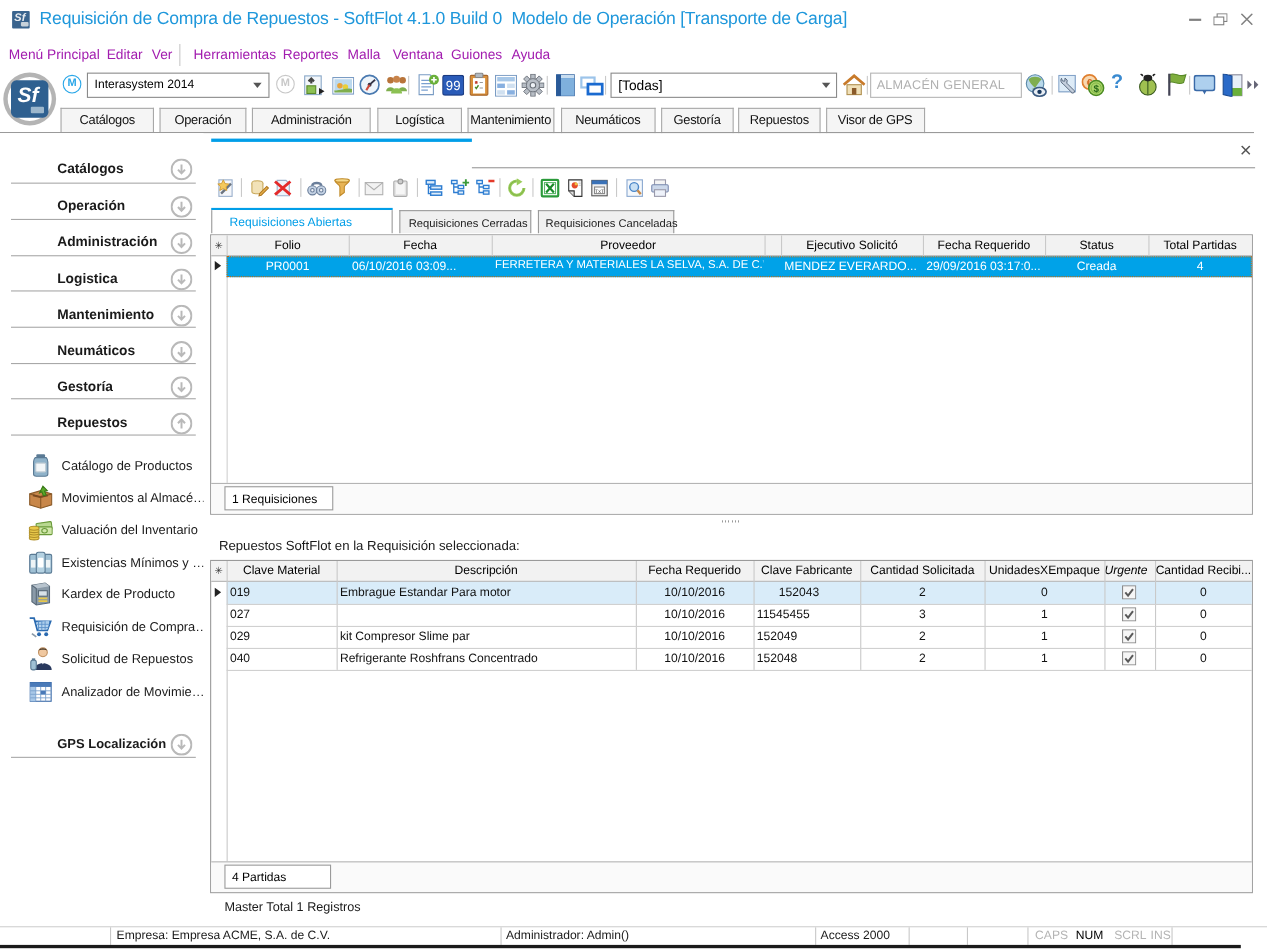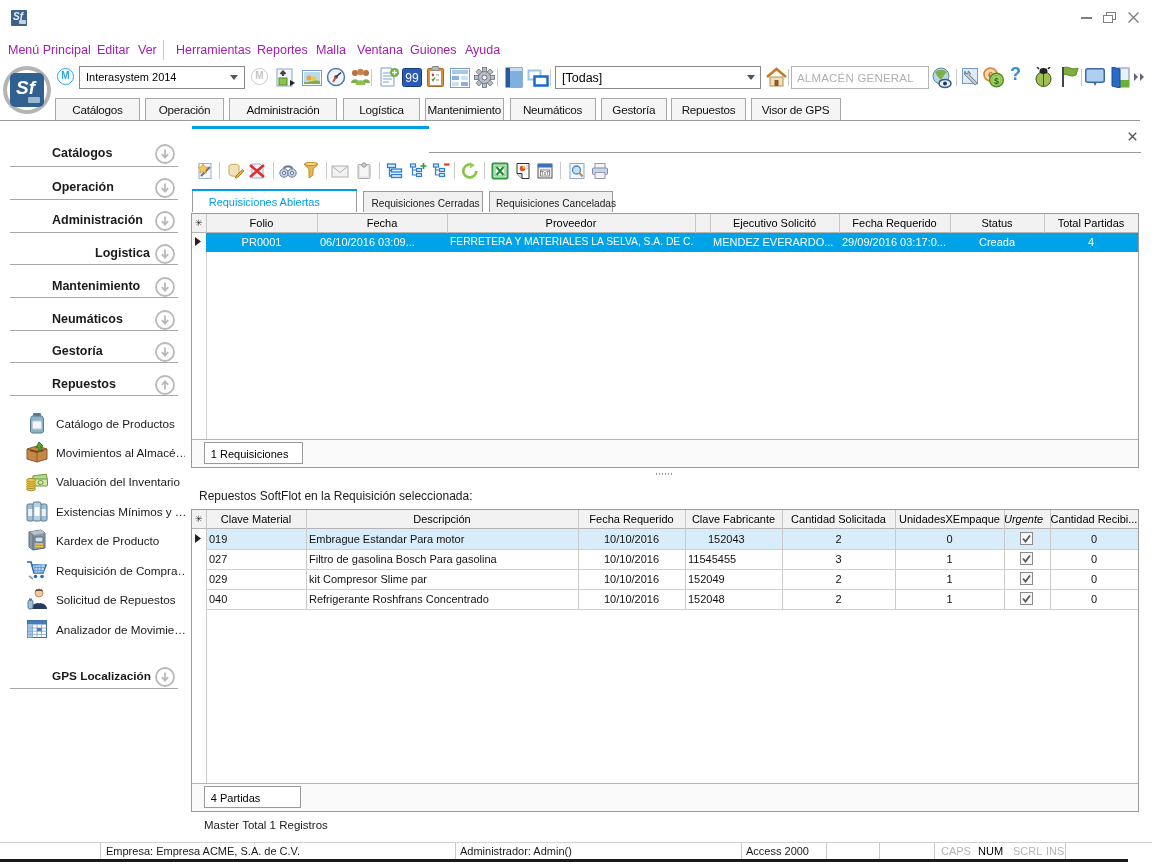--- a/index.html
+++ b/index.html
@@ -45,20 +45,21 @@
         <path d="M4 6 V9 H8 M4 9 V14 H8" fill="none" stroke="#3a7ab8"></path>
       </g>
     </defs>
   </svg>
 
   <div class="abs" id="titlebar" style="left:0;top:0;width:1152px;height:34px;">
     <div class="abs" style="left:11px;top:10px;width:16px;height:16px;background:#3a648e;border-radius:1px;">
       <div class="tx" style="left:2px;top:1px;color:#e8ecf0;font-size:10px;font-weight:bold;font-style:italic;">Sf</div>
       <div class="abs" style="left:8px;top:10px;width:7px;height:4px;background:#c8d2da;border-radius:1px;"></div>
     </div>
+    <div class="tx" style="left:36px;top:9px;font-size:16px;letter-spacing:-0.2px;color:#1e97db;">Requisición de Compra de Repuestos - SoftFlot 4.1.0 Build 0&nbsp; Modelo de Operación [Transporte de Carga]</div>
 
     <div class="abs" style="left:1081px;top:17px;width:11px;height:2px;background:#808080;"></div>
     <svg class="abs" style="left:1103px;top:12px;" width="13" height="12" viewBox="0 0 13 12">
       <rect x="3.5" y="0.5" width="9" height="7" fill="none" stroke="#808080"></rect>
       <rect x="0.5" y="3.5" width="9" height="7" fill="#fff" stroke="#808080"></rect>
     </svg>
     <svg class="abs" style="left:1128px;top:12px;" width="11" height="11" viewBox="0 0 11 11">
       <path d="M0.5 0.5 L10.5 10.5 M10.5 0.5 L0.5 10.5" stroke="#808080" stroke-width="1.4" fill="none"></path>
     </svg>
   </div>
@@ -265,21 +266,21 @@
           <circle cx="10" cy="10" r="9" fill="none" stroke="#b9b9b9" stroke-width="1.8"></circle>
           <path d="M10 5.5 L10 13 M6.8 10.2 L10 13.6 L13.2 10.2" fill="none" stroke="#b9b9b9" stroke-width="1.8"></path>
         </svg></div>
     <div class="sbdiv" style="top:78px;"></div>
     <div class="sbsec" style="top:92px;"><span>Administración</span></div>
     <div class="sbcircle" style="top:90px;"><svg width="20" height="20" viewBox="0 0 20 20">
           <circle cx="10" cy="10" r="9" fill="none" stroke="#b9b9b9" stroke-width="1.8"></circle>
           <path d="M10 5.5 L10 13 M6.8 10.2 L10 13.6 L13.2 10.2" fill="none" stroke="#b9b9b9" stroke-width="1.8"></path>
         </svg></div>
     <div class="sbdiv" style="top:111px;"></div>
-    <div class="sbsec" style="top:125px;margin-left:43px;"><span>Logistica</span></div>
+    <div class="sbsec" style="top:125px;"><span>Logistica</span></div>
     <div class="sbcircle" style="top:123px;"><svg width="20" height="20" viewBox="0 0 20 20">
           <circle cx="10" cy="10" r="9" fill="none" stroke="#b9b9b9" stroke-width="1.8"></circle>
           <path d="M10 5.5 L10 13 M6.8 10.2 L10 13.6 L13.2 10.2" fill="none" stroke="#b9b9b9" stroke-width="1.8"></path>
         </svg></div>
     <div class="sbdiv" style="top:143px;"></div>
     <div class="sbsec" style="top:158px;"><span>Mantenimiento</span></div>
     <div class="sbcircle" style="top:156px;"><svg width="20" height="20" viewBox="0 0 20 20">
           <circle cx="10" cy="10" r="9" fill="none" stroke="#b9b9b9" stroke-width="1.8"></circle>
           <path d="M10 5.5 L10 13 M6.8 10.2 L10 13.6 L13.2 10.2" fill="none" stroke="#b9b9b9" stroke-width="1.8"></path>
         </svg></div>
@@ -593,21 +594,20 @@
         <div class="g2h" style="top:98.5px;"></div>
 
       <div class="cell rw" style="left:17px;top:22px;width:96px;">019</div>
       <div class="cell rw" style="left:117px;top:22px;width:268px;">Embrague Estandar Para motor</div>
       <div class="cell rw" style="left:386px;top:22px;width:107px;text-align:center;">10/10/2016</div>
       <div class="cell rw" style="left:516px;top:22px;width:93px;">152043</div>
       <div class="cell rw" style="left:590px;top:22px;width:113px;text-align:center;">2</div>
       <div class="cell rw" style="left:703px;top:22px;width:109px;text-align:center;">0</div>
       <div class="cell rw" style="left:858px;top:22px;width:88px;text-align:center;">0</div>
       <div class="cell rw" style="left:17px;top:42px;width:96px;">027</div>
-      <div class="cell rw" style="left:117px;top:42px;width:268px;">Filtro de gasolina Bosch Para gasolina</div>
       <div class="cell rw" style="left:386px;top:42px;width:107px;text-align:center;">10/10/2016</div>
       <div class="cell rw" style="left:496px;top:42px;width:93px;">11545455</div>
       <div class="cell rw" style="left:590px;top:42px;width:113px;text-align:center;">3</div>
       <div class="cell rw" style="left:703px;top:42px;width:109px;text-align:center;">1</div>
       <div class="cell rw" style="left:858px;top:42px;width:88px;text-align:center;">0</div>
       <div class="cell rw" style="left:17px;top:62px;width:96px;">029</div>
       <div class="cell rw" style="left:117px;top:62px;width:268px;">kit Compresor Slime par</div>
       <div class="cell rw" style="left:386px;top:62px;width:107px;text-align:center;">10/10/2016</div>
       <div class="cell rw" style="left:496px;top:62px;width:93px;">152049</div>
       <div class="cell rw" style="left:590px;top:62px;width:113px;text-align:center;">2</div>

